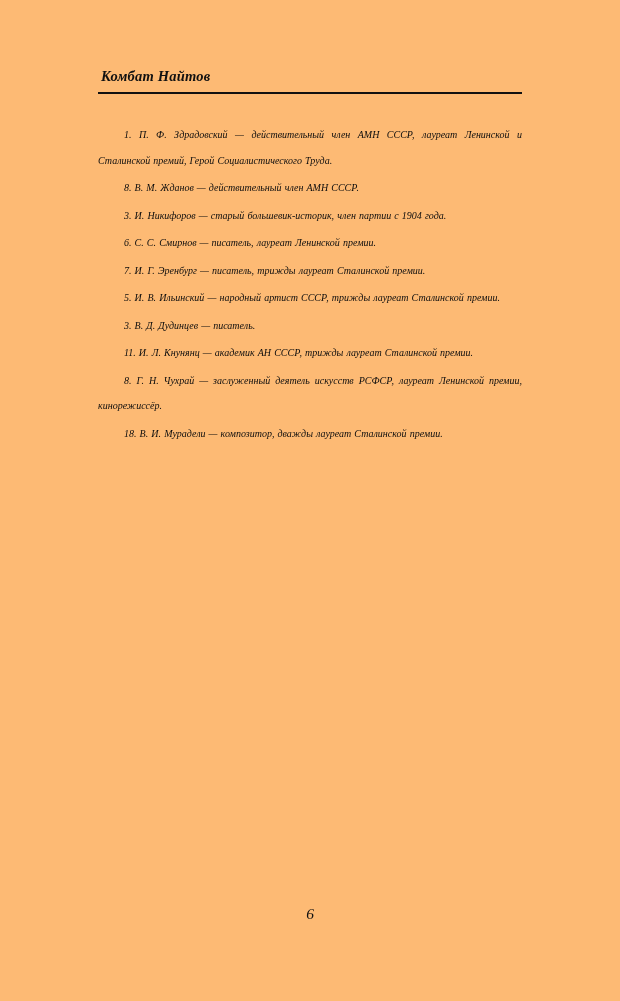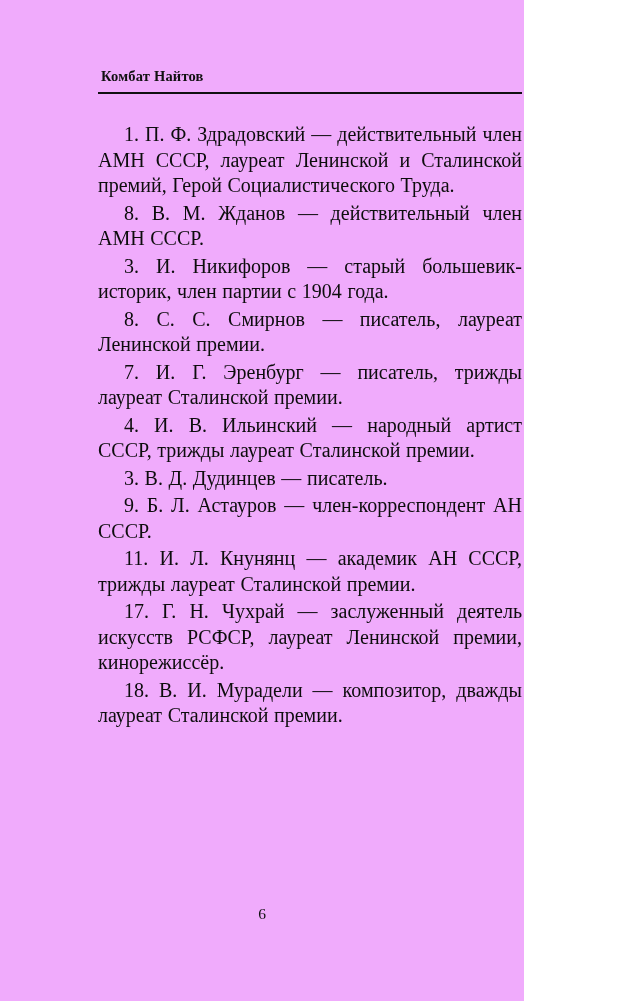--- a/index.html
+++ b/index.html
@@ -2,26 +2,27 @@
 <html><head>
 <meta charset="utf-8">
 <style>
   html, body {
     margin: 0;
     padding: 0;
     background: #ffffff;
   }
   .page {
     position: relative;
-    width: 524px;
+    width: 620px;
     height: 1001px;
-    background: #f0abfc;
+    background: #fdba74;
     overflow: hidden;
     font-family: "Liberation Serif", serif;
     color: #111111;
+    font-style: italic;
   }
   .content {
     position: absolute;
     left: 98px;
     top: 68px;
     width: 424px;
   }
   .running-head {
     font-family: "Liberation Serif", serif;
     font-weight: bold;
@@ -31,21 +32,21 @@
     margin: 0 0 7px 3px;
   }
   .rule {
     width: 100%;
     height: 2px;
     background: #111111;
     margin: 0 0 28px 0;
   }
   p.para {
     margin: 0 0 2px 0;
-    font-size: 20px;
+    font-size: 10px;
     line-height: 25.5px;
     text-align: justify;
     text-indent: 26px;
     text-justify: inter-word;
     word-spacing: 0.6px;
     color: #0d0d0d;
   }
   .folio {
     position: absolute;
     left: 0;
@@ -63,26 +64,25 @@
 
   <div class="content">
 
     <div class="running-head">Комбат Найтов</div>
 
     <div class="rule"></div>
 
     <p class="para">1. П. Ф. Здрадовский — действительный член АМН СССР, лауреат Ленинской и Сталинской премий, Герой Социалистического Труда.</p>
     <p class="para">8. В. М. Жданов — действительный член АМН СССР.</p>
     <p class="para">3. И. Никифоров — старый большевик-историк, член партии с 1904 года.</p>
-    <p class="para">8. С. С. Смирнов — писатель, лауреат Ленинской премии.</p>
+    <p class="para">6. С. С. Смирнов — писатель, лауреат Ленинской премии.</p>
     <p class="para">7. И. Г. Эренбург — писатель, трижды лауреат Сталинской премии.</p>
-    <p class="para">4. И. В. Ильинский — народный артист СССР, трижды лауреат Сталинской премии.</p>
+    <p class="para">5. И. В. Ильинский — народный артист СССР, трижды лауреат Сталинской премии.</p>
     <p class="para">3. В. Д. Дудинцев — писатель.</p>
-    <p class="para">9. Б. Л. Астауров — член-корреспондент АН СССР.</p>
     <p class="para">11. И. Л. Кнунянц — академик АН СССР, трижды лауреат Сталинской премии.</p>
-    <p class="para">17. Г. Н. Чухрай — заслуженный деятель искусств РСФСР, лауреат Ленинской премии, кинорежиссёр.</p>
+    <p class="para">8. Г. Н. Чухрай — заслуженный деятель искусств РСФСР, лауреат Ленинской премии, кинорежиссёр.</p>
     <p class="para">18. В. И. Мурадели — композитор, дважды лауреат Сталинской премии.</p>
 
   </div>
 
   <div class="folio">6</div>
 
 </div>
 
 </body></html>

